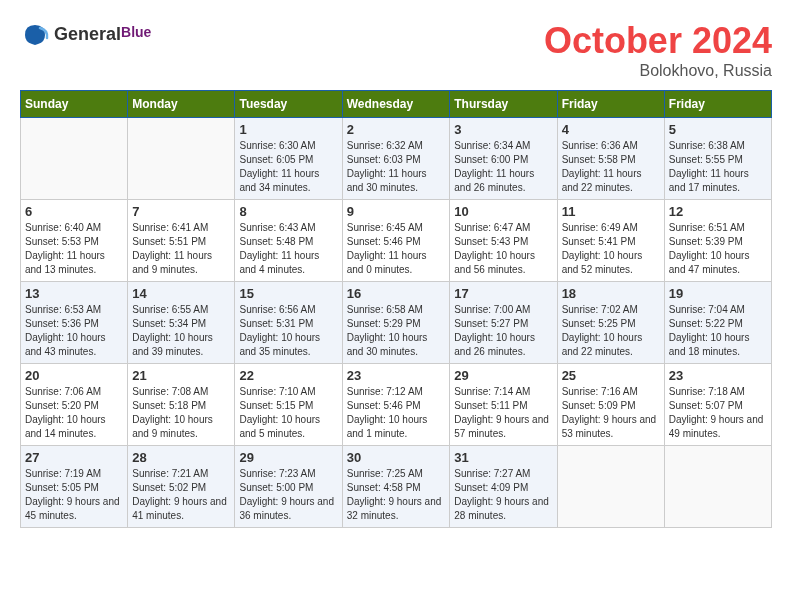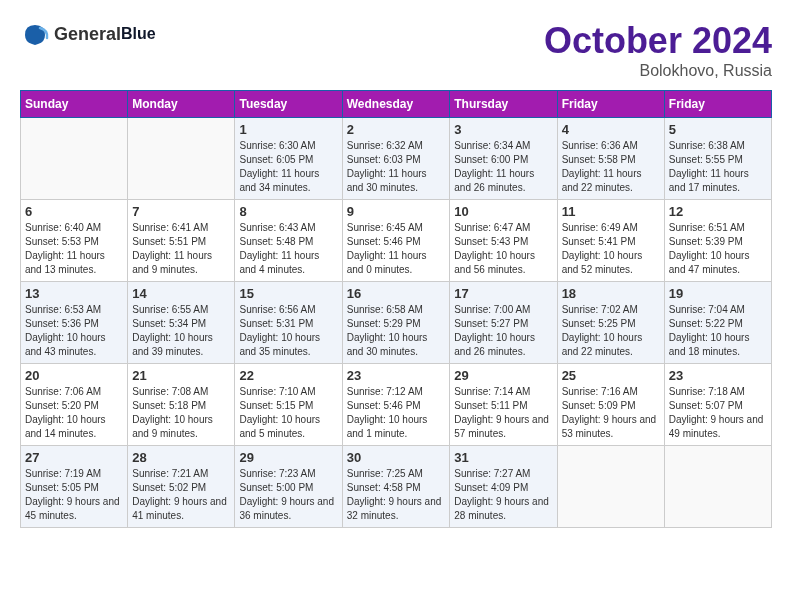--- a/index.html
+++ b/index.html
@@ -24,49 +24,49 @@
       display: flex;
       flex-direction: row;
       line-height: 1.1;
     }
     .logo-general {
       font-size: 18px;
       font-weight: bold;
       color: #333;
     }
     .logo-blue {
-      font-size: 16px;
+      font-size: 14px;
       font-weight: bold;
-      color: #0f172a;
+      color: #701a75;
     }
     .logo-icon {
       width: 30px;
       height: 30px;
       margin-right: 4px;
     }
     .title-block {
       text-align: right;
     }
     .month-title {
       font-size: 36px;
       font-weight: bold;
-      color: #4c1d95;
+      color: #ef4444;
     }
     .location {
       font-size: 16px;
       color: #555;
       text-align: right;
     }
     .calendar {
       width: 100%;
       border-collapse: collapse;
       font-size: 11px;
     }
     .calendar thead th {
-      background-color: #a21caf;
+      background-color: #4d7c0f;
       color: #fff;
       padding: 6px 4px;
       text-align: left;
       font-size: 12px;
       border: 1px solid #1a5fa8;
     }
     .calendar tbody td {
       border: 1px solid #ccc;
       vertical-align: top;
       padding: 4px;

